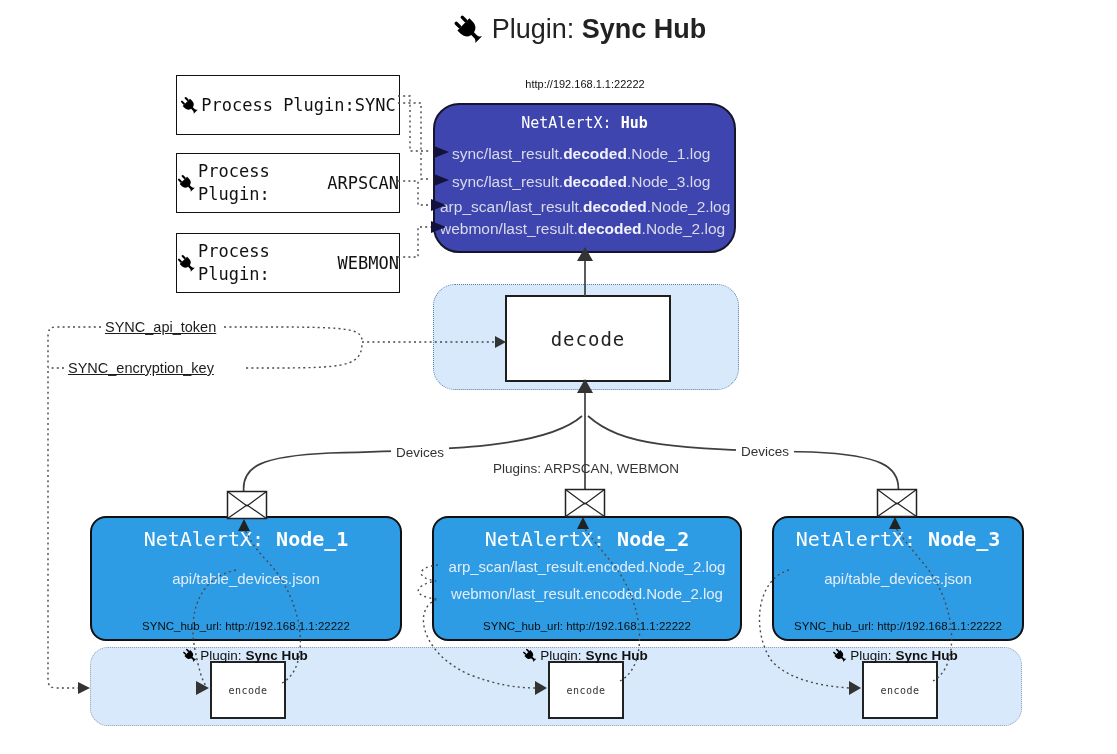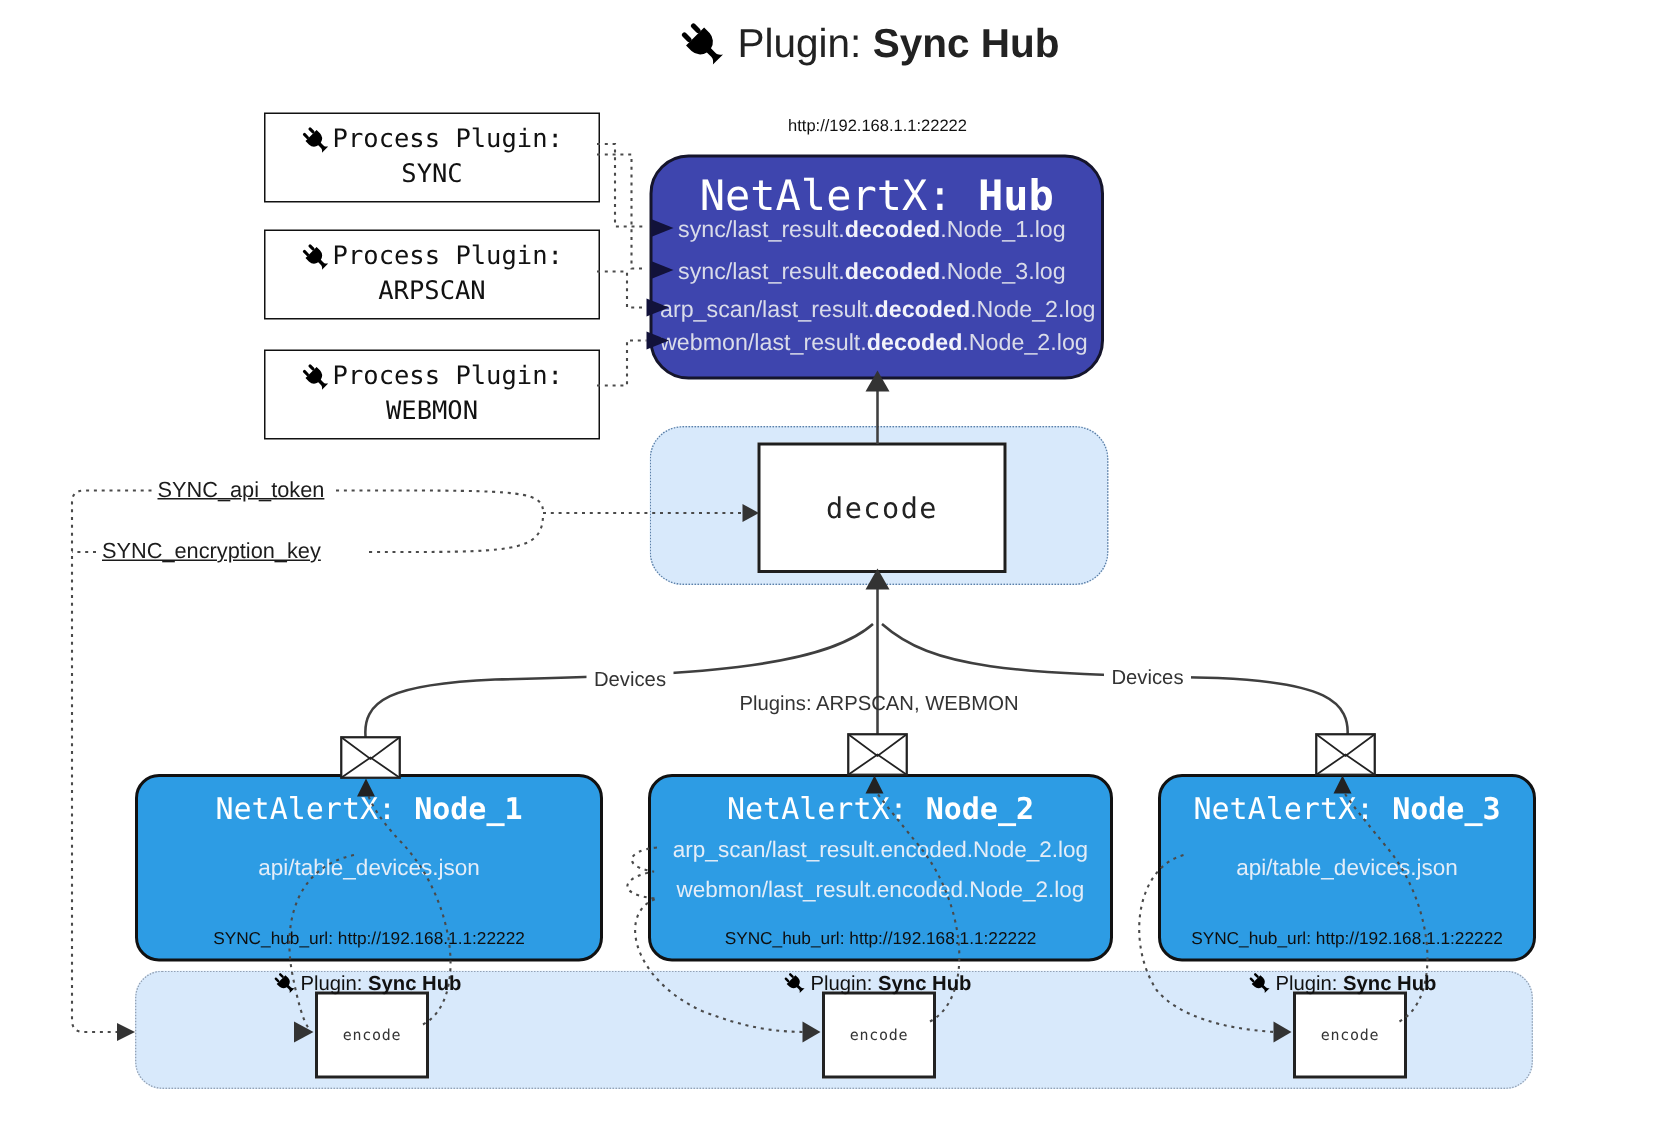--- a/index.html
+++ b/index.html
@@ -9,29 +9,29 @@
   .abs{position:absolute;}
 
   
   .title{left:0;right:0;top:14px;display:flex;justify-content:center;align-items:center;gap:8px;
          font-size:27px;color:#222;z-index:10;}
   .title b{font-weight:700;}
   .plug{color:#1c1c1c;flex:0 0 auto;}
 
   
   .pbox{left:176px;width:222px;height:58px;background:#fff;border:1.6px solid #111;z-index:10;
-        display:flex;flex-direction:column;justify-content:center;align-items:center;
+        display:flex;justify-content:center;align-items:center;
         font-size:17px;color:#111;line-height:1.35;}
   .pbox .l1{display:flex;align-items:center;gap:2px;}
 
   
   .hub-url{left:435px;width:300px;top:78px;text-align:center;font-size:11px;color:#111;z-index:10;}
   .hub{left:433px;top:103px;width:299px;height:146px;background:#3E45AE;border:2px solid #15152c;
        border-radius:26px;z-index:10;}
-  .hub-title{position:absolute;left:0;right:0;top:9px;text-align:center;color:#fff;font-size:28px;}
+  .hub-title{position:absolute;left:0;right:0;top:9px;text-align:center;color:#fff;font-size:15px;}
   .hub-line{position:absolute;color:#d9dbe9;font-size:15.5px;white-space:nowrap;}
   .hub-line b{color:#f2f3fa;}
 
   
   .dpanel{left:433px;top:284px;width:304px;height:104px;background:#D8E9FB;
           border:1.6px dotted #5C80A8;border-radius:22px;z-index:5;}
   .dbox{left:505px;top:295px;width:162px;height:83px;background:#fff;border:2px solid #1e1e1e;z-index:10;
         display:flex;align-items:center;justify-content:center;font-size:19px;color:#222;letter-spacing:1px;}
 
   

